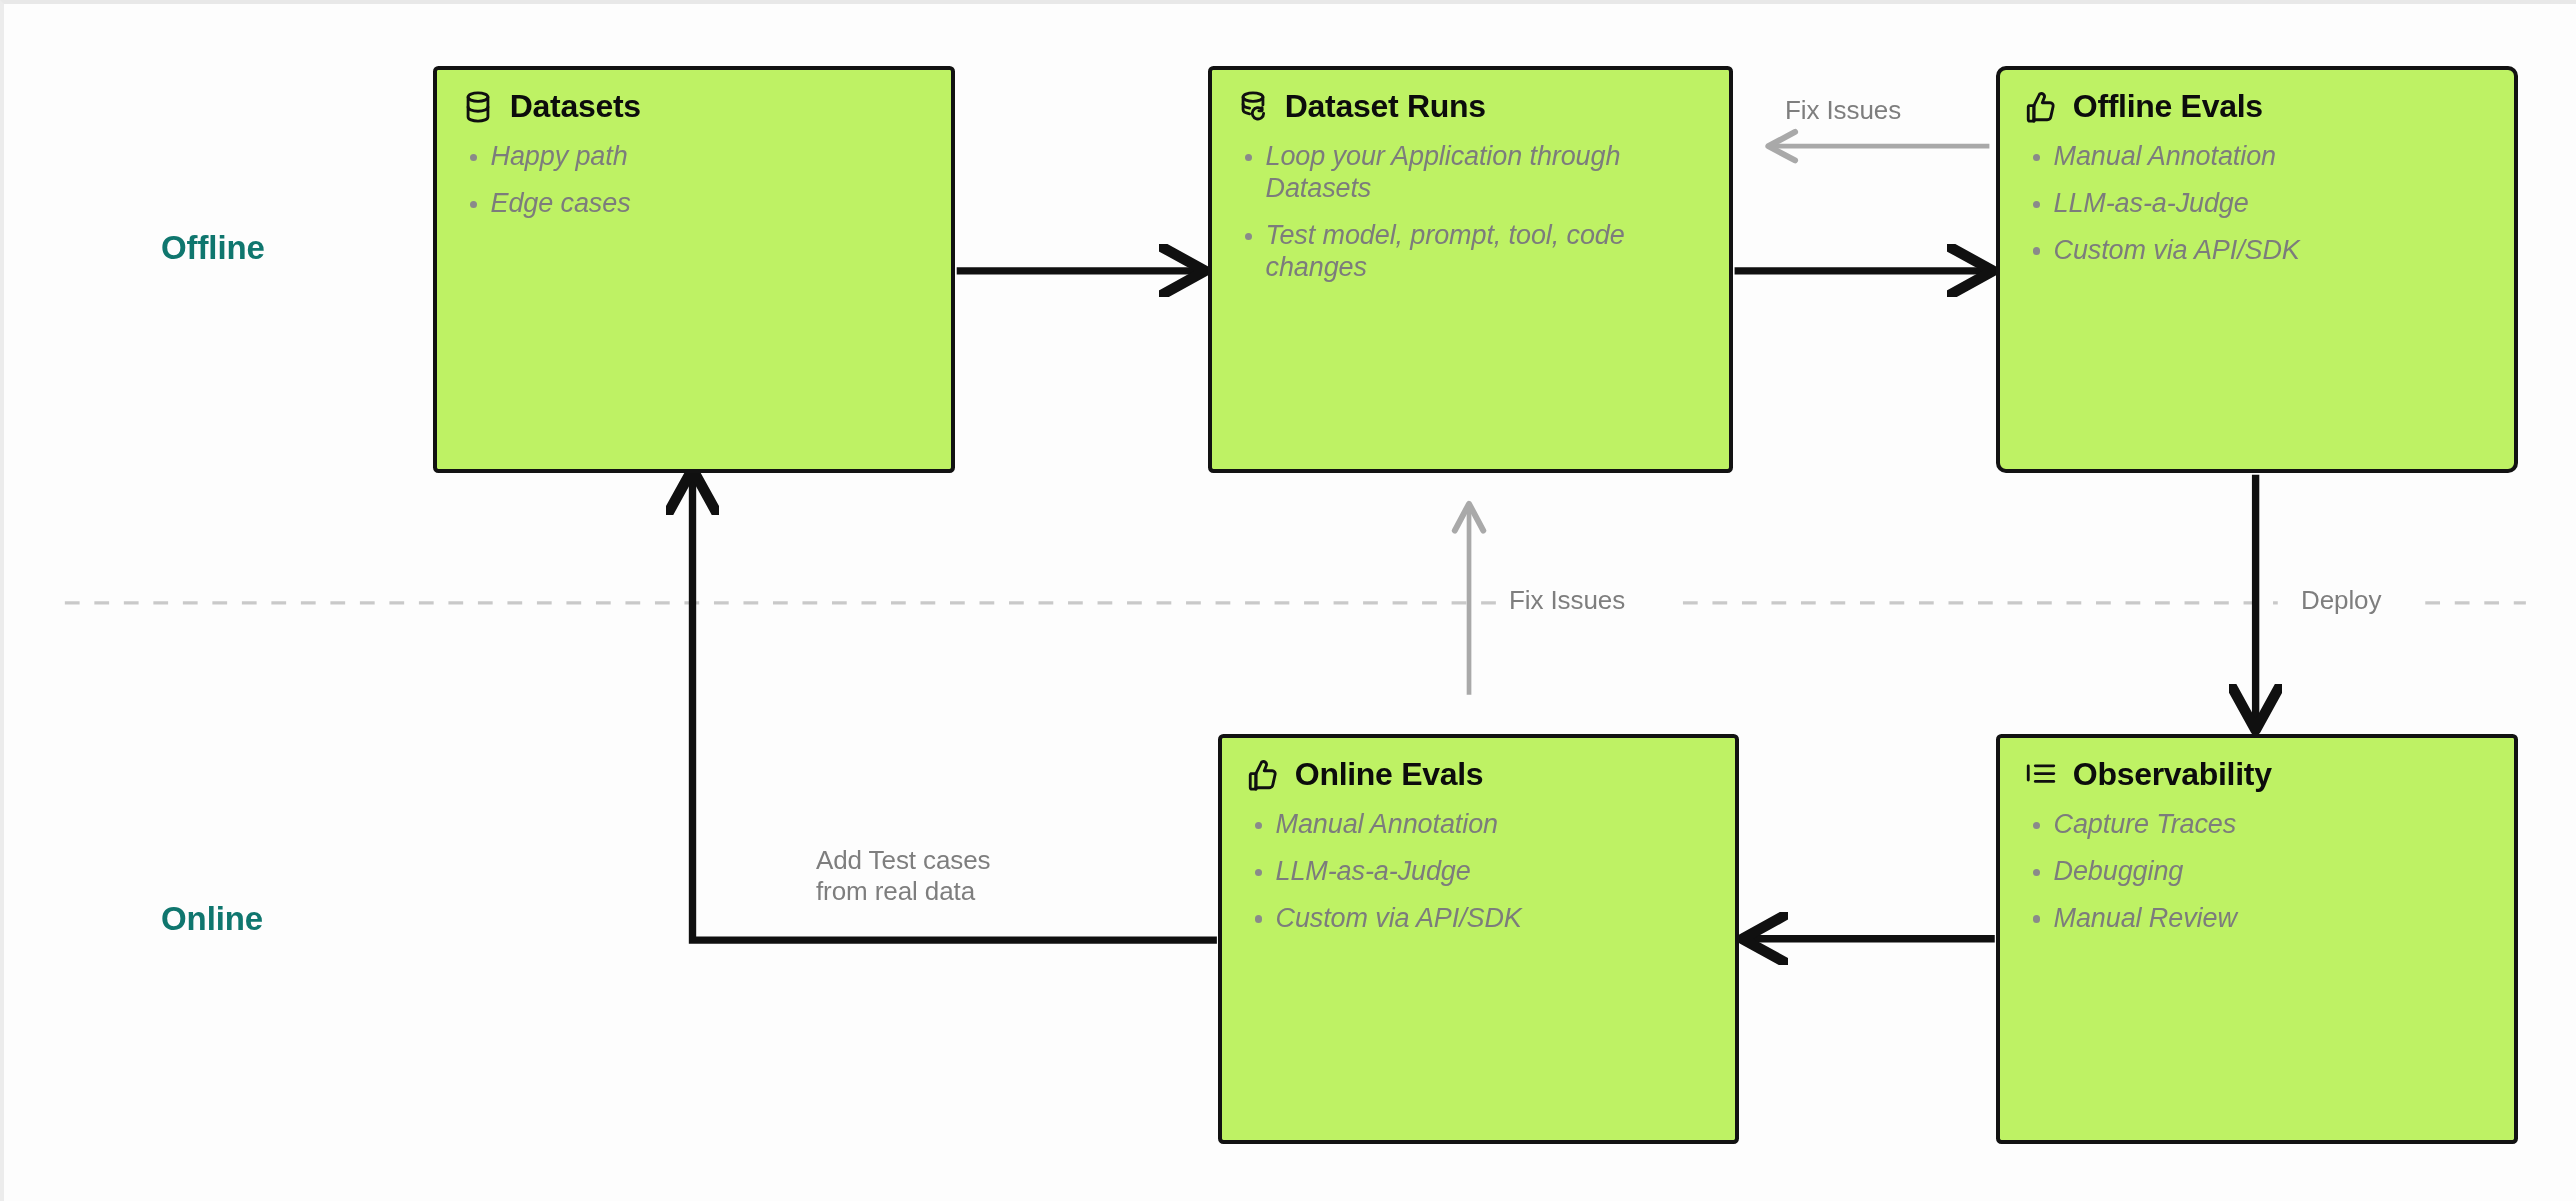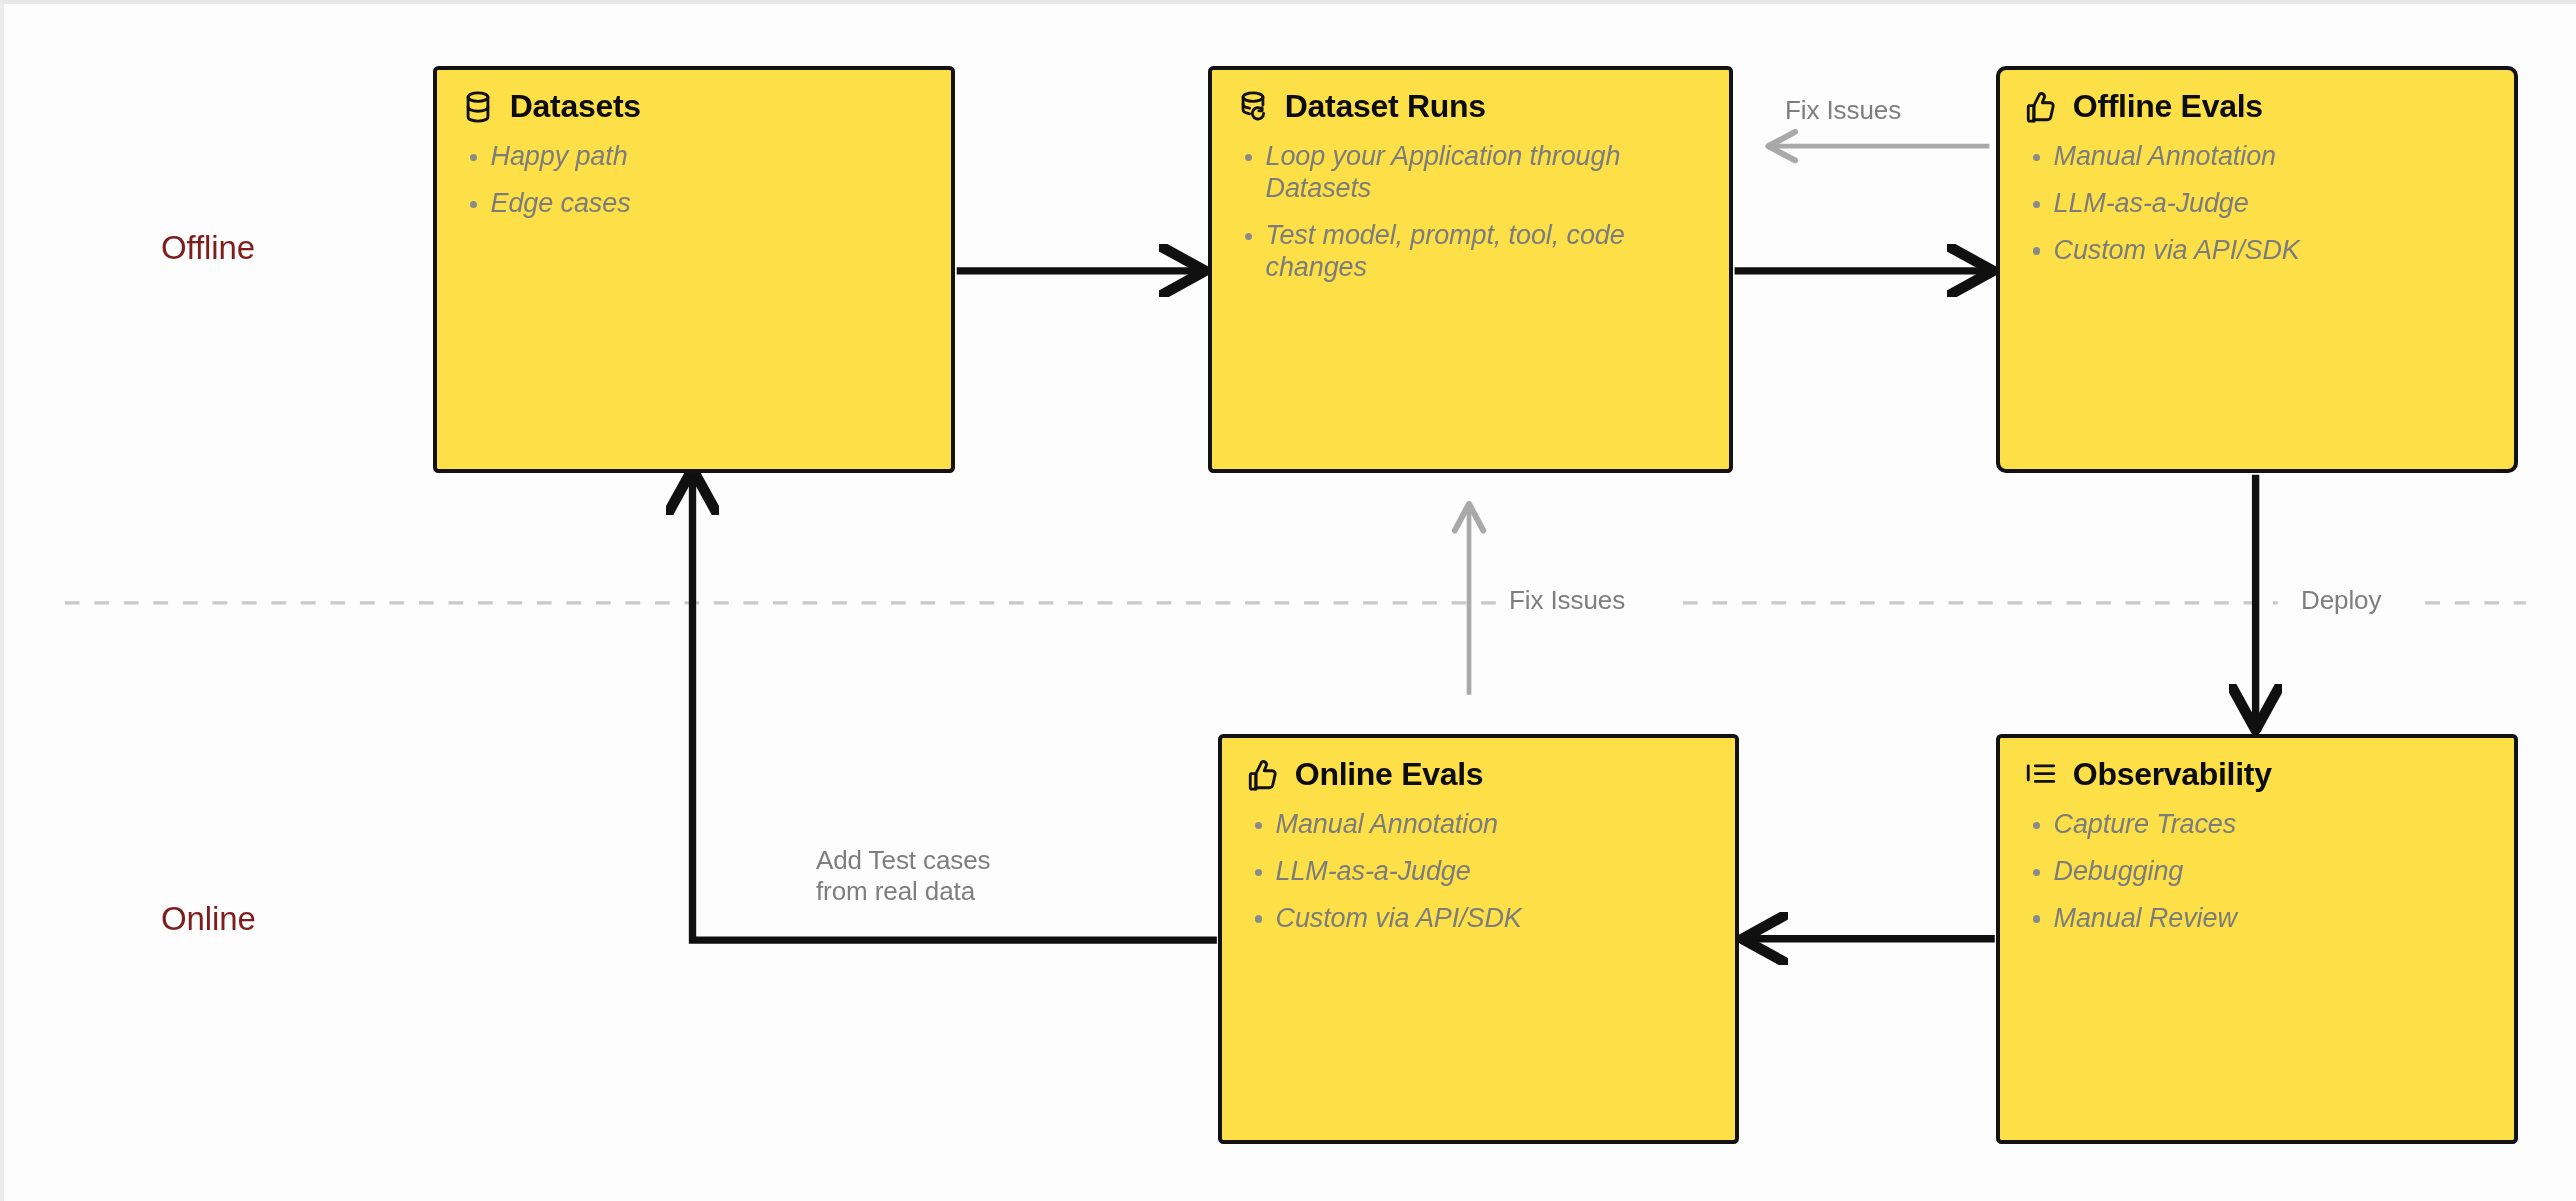--- a/index.html
+++ b/index.html
@@ -25,32 +25,32 @@
     left: 0; top: 0;
     width: 2576px;
     height: 1201px;
     pointer-events: none;
   }
 
   
   .phase-label {
     position: absolute;
     font-size: 33px;
-    font-weight: 400;
-    color: #7f1d1d;
+    font-weight: 700;
+    color: #0f766e;
     letter-spacing: -0.1px;
     white-space: nowrap;
   }
   #phase-offline { left: 157px; top: 225px; }
   #phase-online  { left: 157px; top: 896px; }
 
   
   .node {
     position: absolute;
-    background: #fde047;
+    background: #bef264;
     border: 4.7px solid #121212;
     border-radius: 5.4px;
     box-sizing: border-box;
     padding: 20px 24px 0 24px;
   }
   .node-head {
     display: flex;
     align-items: center;
     gap: 14.8px;
     margin-bottom: 17.4px;

